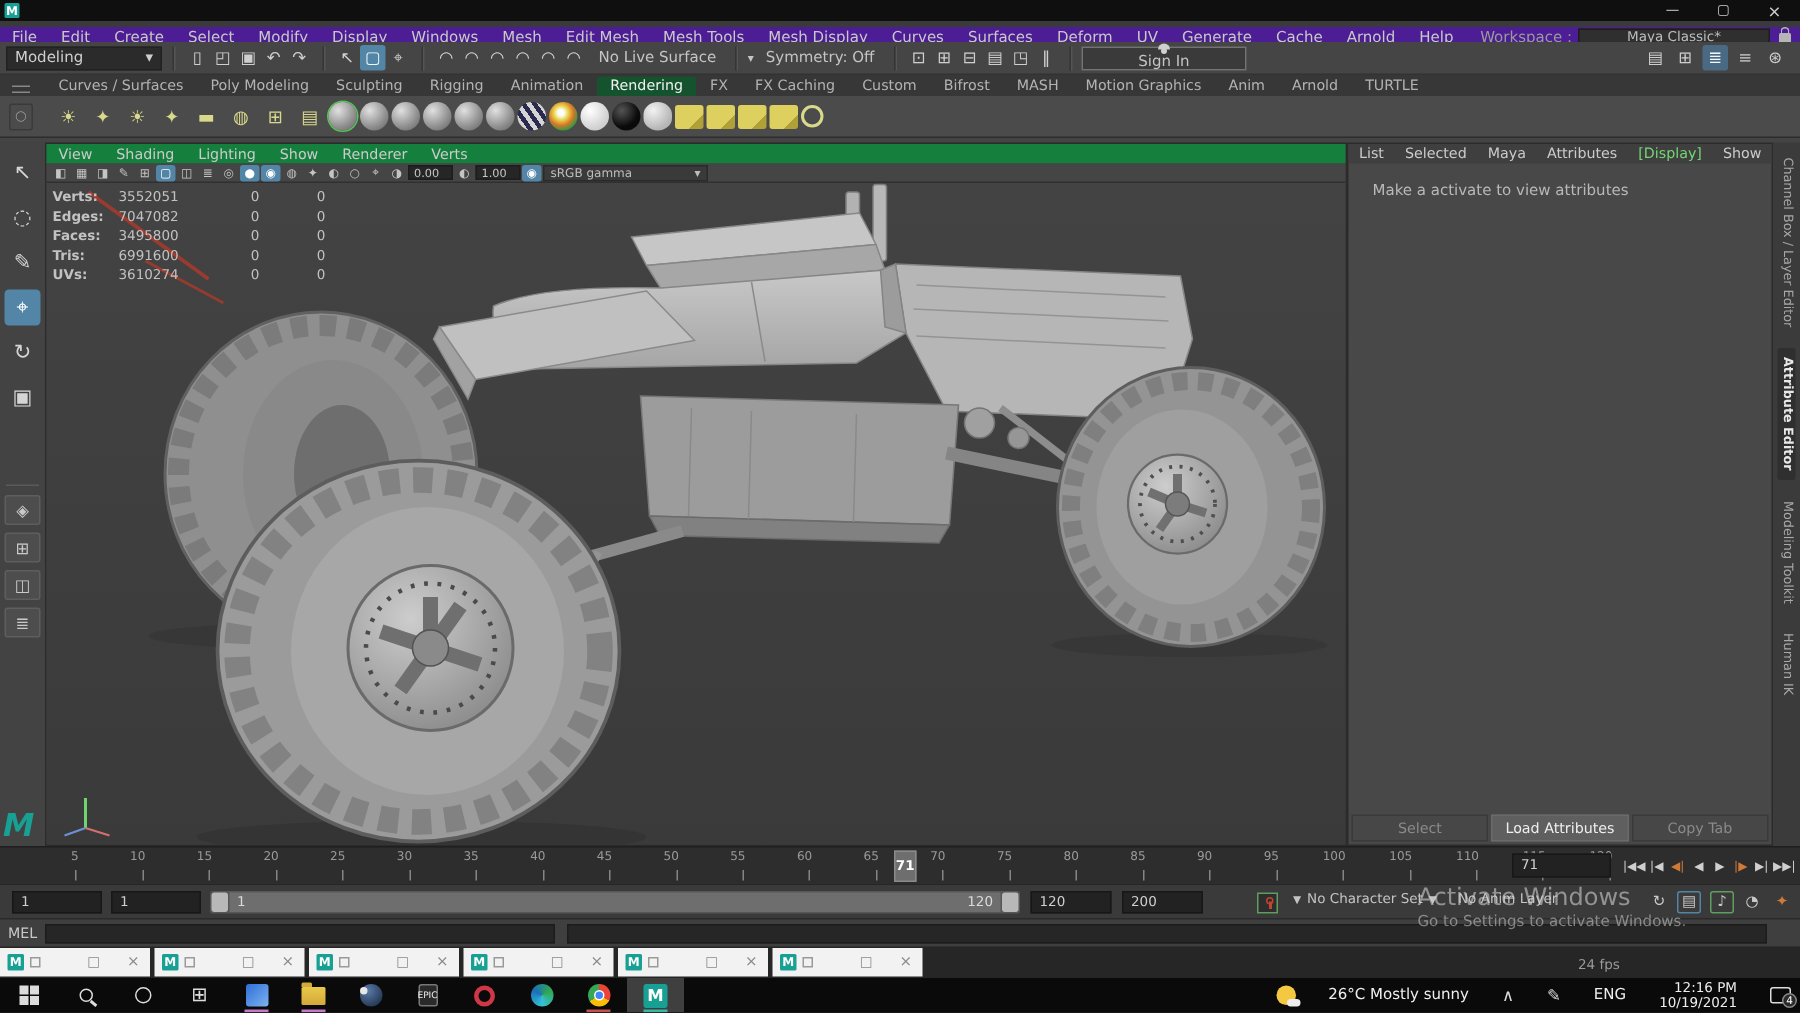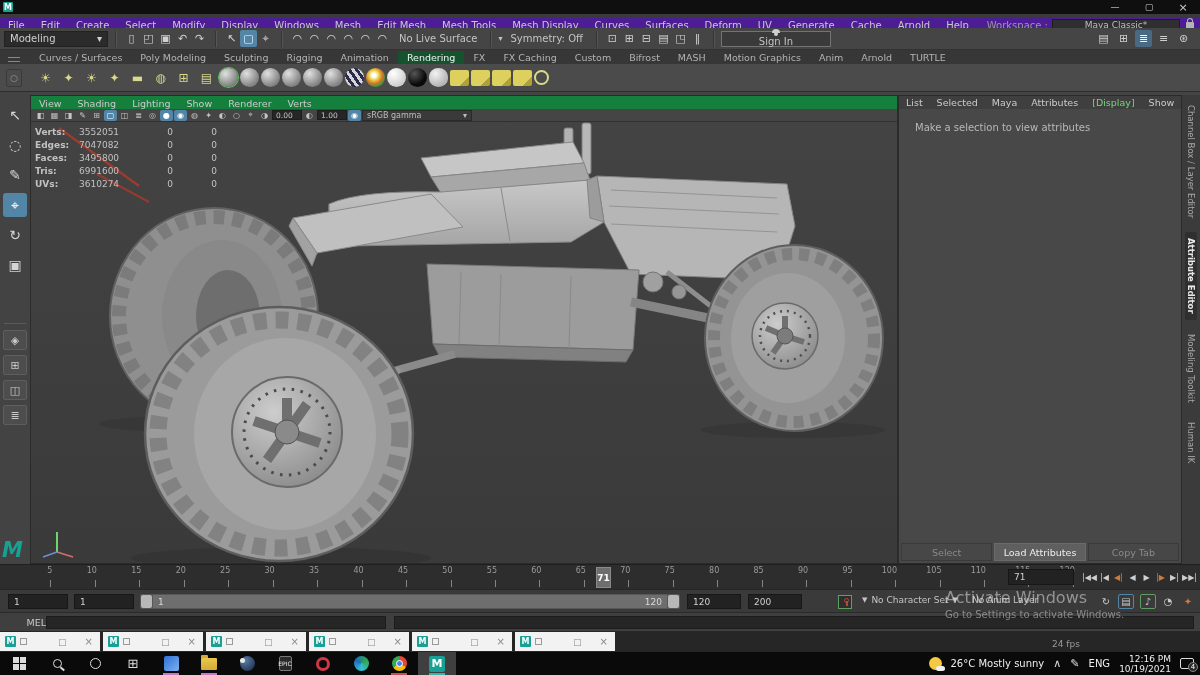--- a/index.html
+++ b/index.html
@@ -128,21 +128,21 @@
   .rb-ico[data-variant="green"]{border:1px solid #5e9e5e;border-radius:2px;}
   .rb-ico[data-variant="orange"]{color:#d07a3a;}
 
   
   #watermark{position:absolute;left:945px;top:588px;z-index:6;pointer-events:none;color:#dcdcdc;}
   #wm1{font-size:16px;opacity:.55;}
   #wm2{font-size:10px;opacity:.5;margin-top:2px;}
 
   
   #melrow{top:612px;height:19px;background:#3f3f3f;border-top:1px solid #2a2a2a;display:flex;align-items:center;font-size:9.5px;color:#c8c8c8;}
-  #mel-label{width:46px;text-align:right;}
+  #mel-label{width:30px;text-align:center;}
   .mel-input{height:13px;background:#262626;border:1px solid #1c1c1c;color:#ddd;font-size:9px;padding:0 4px;outline:none;}
 
   
   #floattabs{top:631px;height:21px;background:#262626;display:flex;gap:3px;padding:1px 0;}
   .ftab{width:100px;height:19px;background:#f2f2f2;display:flex;align-items:center;padding:0 5px;gap:4px;}
   .ftab .fm{width:11px;height:11px;background:#17a093;color:#fff;font-size:8px;font-weight:bold;display:flex;align-items:center;justify-content:center;border-radius:1px;}
   .ftab .ghost{width:7px;height:7px;border:1px solid #9a9a9a;}
   .ftab .fmax{margin-left:auto;color:#8a8a8a;font-size:9px;}
   .ftab .fclose{margin-left:14px;color:#8a8a8a;font-size:10px;margin-right:2px;}
 
@@ -163,21 +163,21 @@
   .folder{width:16px;height:12px;background:linear-gradient(#e8c84a,#d4a93a);border-radius:1px;position:relative;}
   .folder::before{content:"";position:absolute;top:-3px;left:0;width:7px;height:3px;background:#d4a93a;border-radius:1px 1px 0 0;}
   .steam{width:15px;height:15px;border-radius:50%;background:radial-gradient(circle at 35% 30%,#5a7ca8,#16243c);}
   .steam::after{content:"";position:absolute;width:5px;height:5px;border-radius:50%;background:#e8e8e8;margin-top:2px;}
   .epic{width:13px;height:15px;background:#2a2a2a;border:1px solid #777;border-radius:2px;color:#eee;font-size:6px;display:flex;align-items:center;justify-content:center;}
   .opera{width:14px;height:14px;border:3px solid #cf3746;border-radius:50%;}
   .edge{width:15px;height:15px;border-radius:50%;background:conic-gradient(from 180deg,#35c1d6,#1b6fba,#2fa84f,#35c1d6);}
   .chrome{width:15px;height:15px;border-radius:50%;background:conic-gradient(#e94436 0 33%,#fbbc05 0 66%,#34a853 0 100%);position:relative;}
   .chrome::after{content:"";position:absolute;left:4px;top:4px;width:5px;height:5px;background:#4285f4;border:1px solid #fff;border-radius:50%;}
   .maya-tk{width:16px;height:16px;background:#17a093;color:#fff;font-weight:bold;font-size:11px;display:flex;align-items:center;justify-content:center;border-radius:2px;}
-  #tray{margin-left:auto;display:flex;align-items:center;gap:9px;color:#eee;font-size:10px;padding-right:6px;}
+  #tray{margin-left:auto;display:flex;align-items:center;gap:22px;color:#eee;font-size:10px;padding-right:6px;}
   .sun{width:13px;height:13px;background:#f5c842;border-radius:50%;position:relative;}
   .sun::after{content:"";position:absolute;bottom:-1px;right:-3px;width:9px;height:5px;background:#eee;border-radius:4px;}
   .tray-ico{color:#ddd;font-size:11px;}
   #clockblock{text-align:right;font-size:9px;line-height:10px;}
   .notif{width:14px;height:11px;border:1.5px solid #ddd;border-radius:2px;position:relative;}
   .notif .badge{position:absolute;right:-5px;bottom:-4px;width:10px;height:10px;border-radius:50%;background:#2a2a2a;border:1px solid #888;color:#fff;font-size:7px;display:flex;align-items:center;justify-content:center;}
 
   .fps-dim{position:absolute;left:1052px;top:23px;color:#9a9a9a;font-size:9px;z-index:1;margin-top:26px;}
 </style>
 </head>
@@ -540,21 +540,21 @@
       <div id="ae-menu">
 
       <span data-variant="">List</span>
           <span data-variant="">Selected</span>
           <span data-variant="">Maya</span>
           <span data-variant="">Attributes</span>
           <span data-variant="green">[Display]</span>
           <span data-variant="">Show</span>
           <span data-variant="">Help</span>
         </div>
-      <div id="ae-msg">Make a selection to view attributes</div>
+      <div id="ae-msg">Make a activate to view attributes</div>
       <div id="ae-buttons">
         <span class="ae-btn">Select</span>
         <span class="ae-btn" data-variant="hl">Load Attributes</span>
         <span class="ae-btn">Copy Tab</span>
       </div>
     </div>
 
     <div id="sidestrip">
 
     <span class="vtab" data-active="false">Channel Box / Layer Editor</span>

